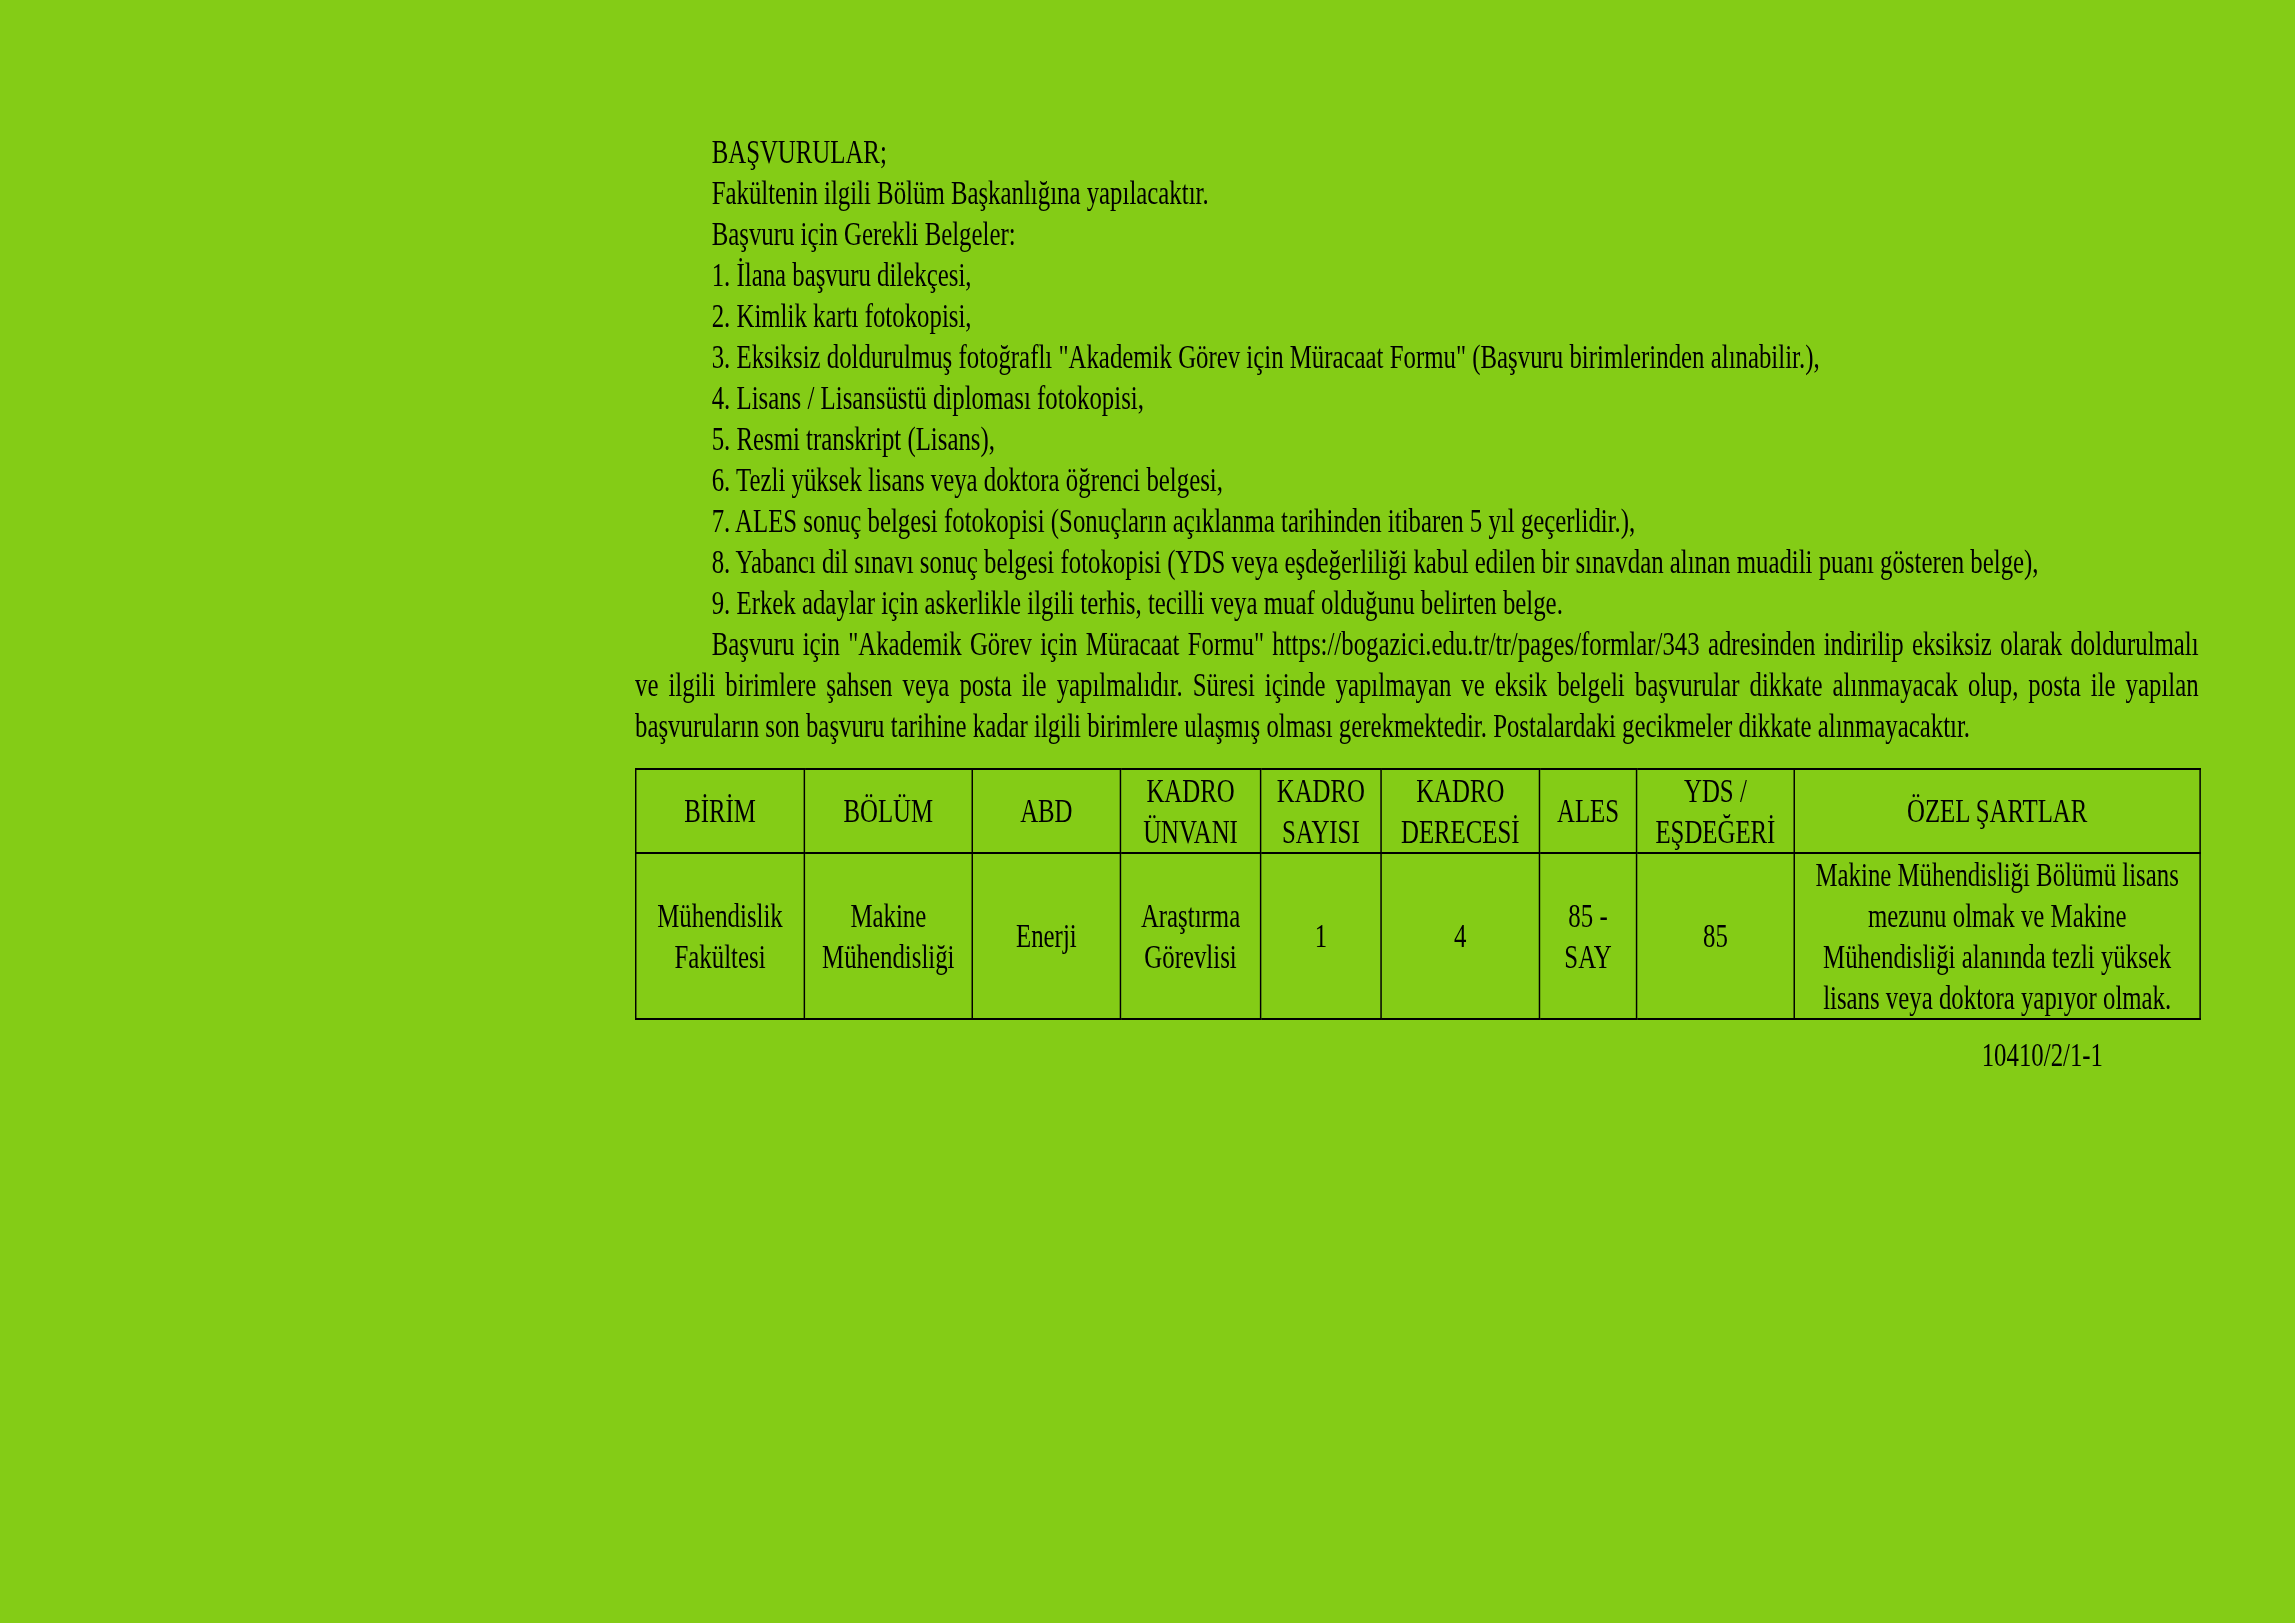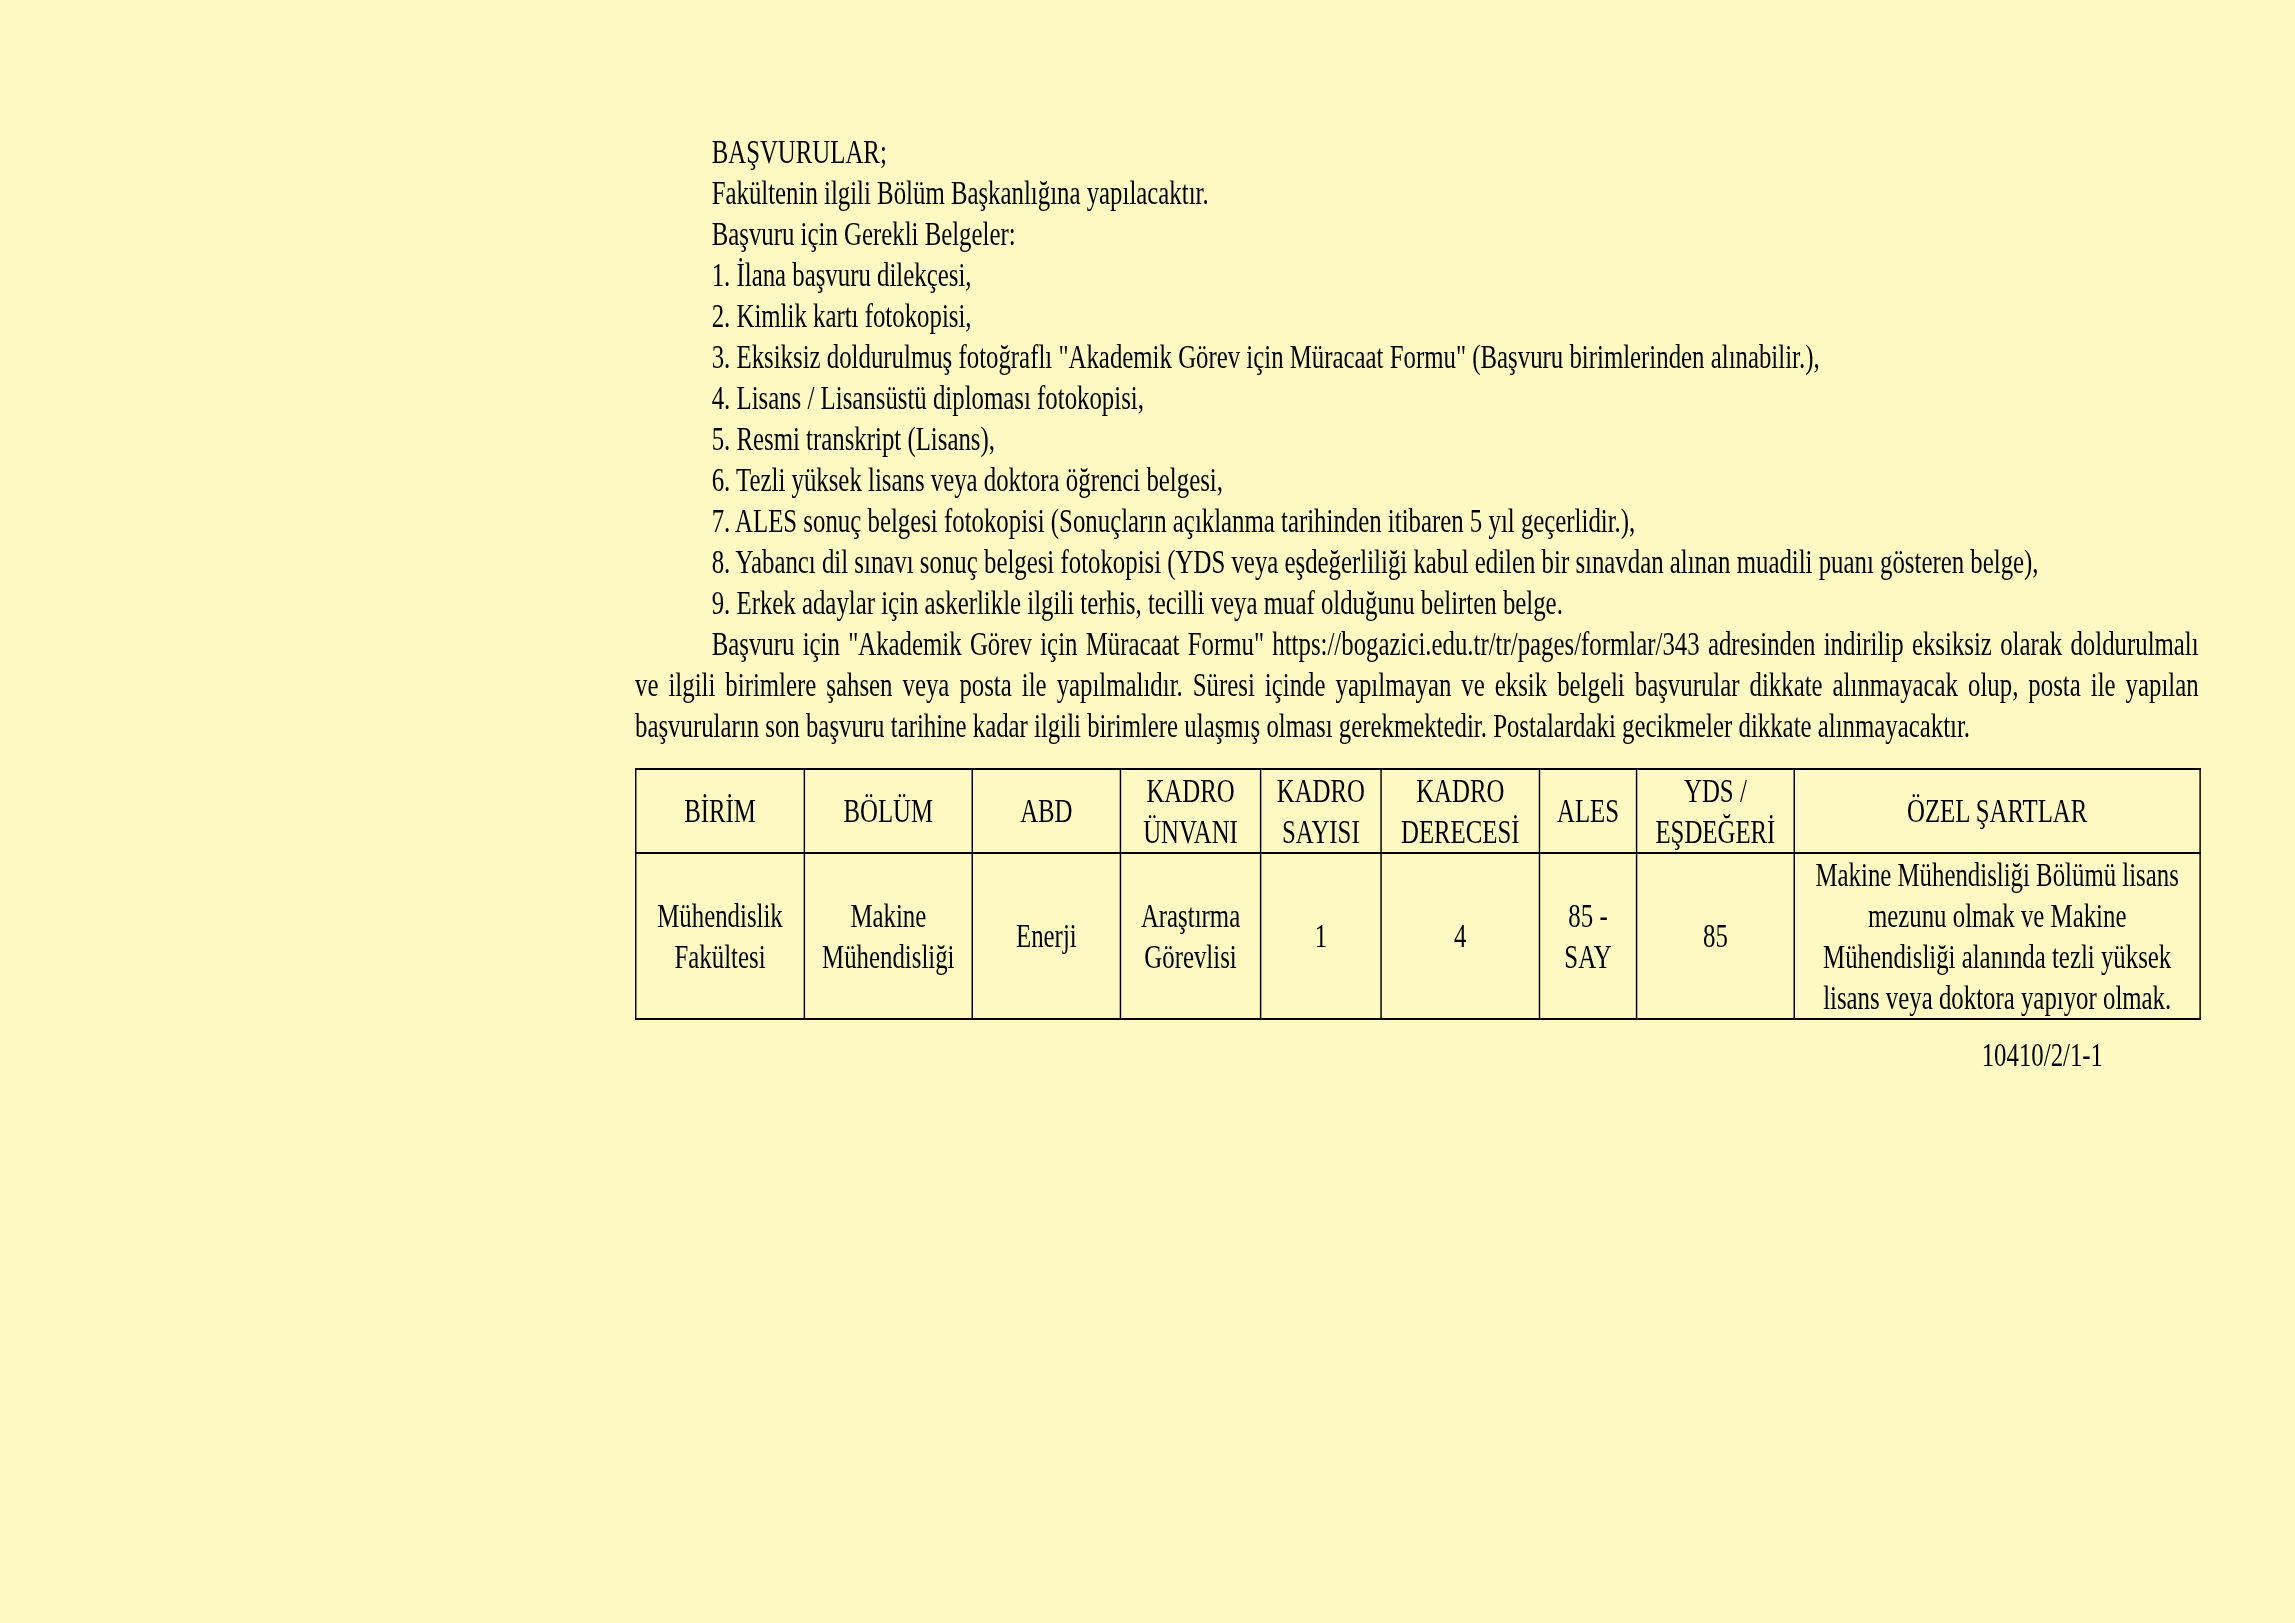--- a/index.html
+++ b/index.html
@@ -4,21 +4,21 @@
 <style>
   html, body {
     margin: 0;
     padding: 0;
     background: #ffffff;
   }
   .page {
     position: relative;
     width: 2295px;
     height: 1623px;
-    background: #fef9c3;
+    background: #84cc16;
     color: #000000;
     font-family: "Liberation Serif", "DejaVu Serif", serif;
     overflow: hidden;
   }
   
   .content {
     position: absolute;
     left: 635px;
     top: 131px;
     width: 2142px;

